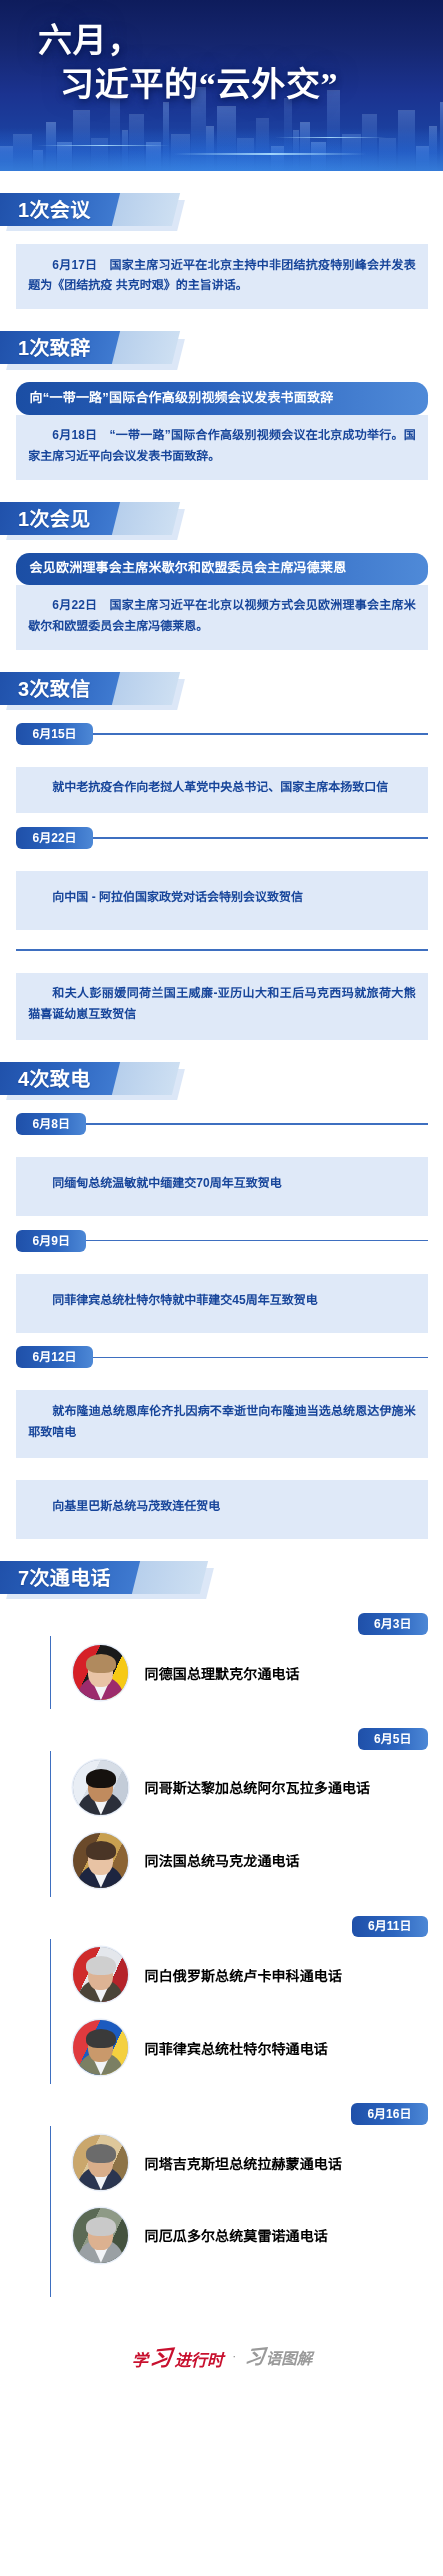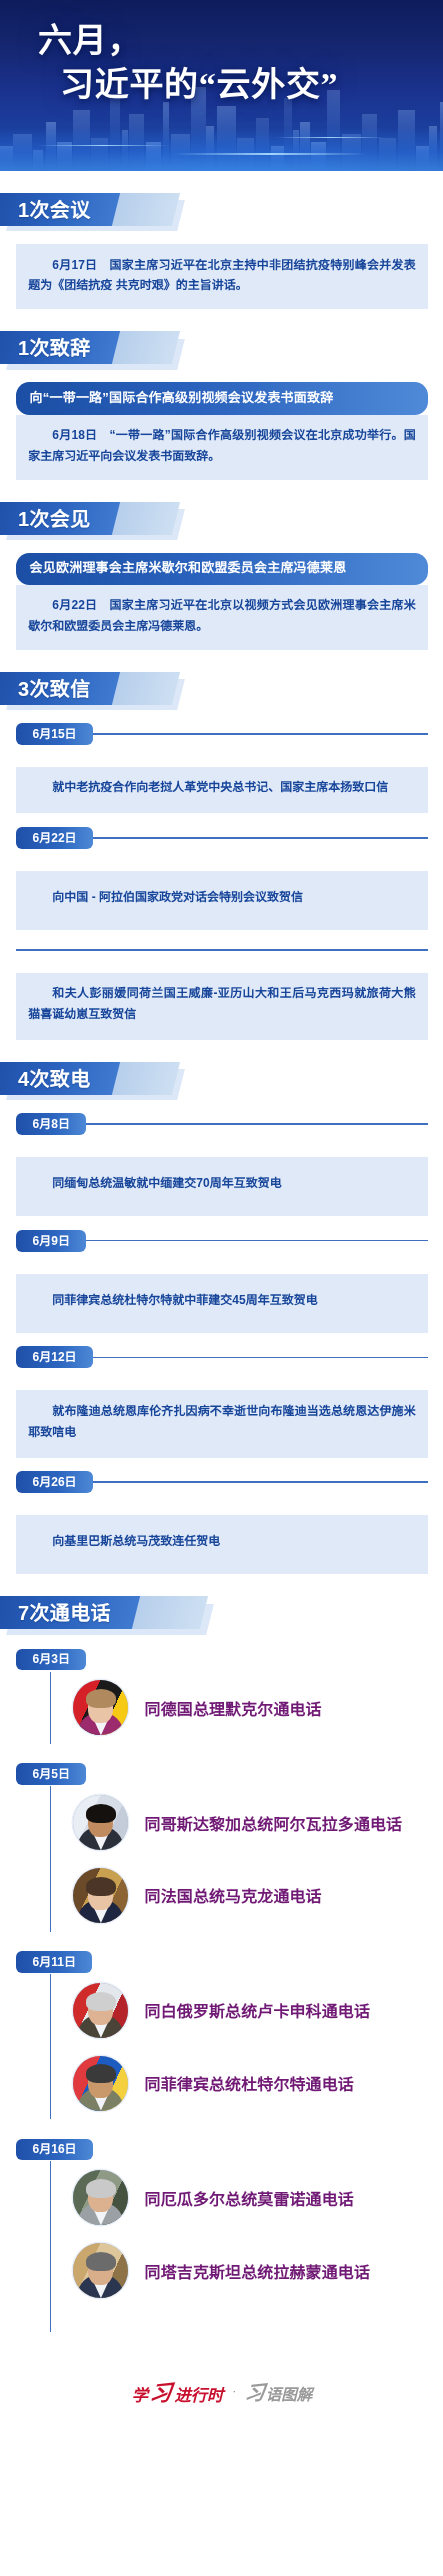--- a/index.html
+++ b/index.html
@@ -168,21 +168,21 @@
   }
   .dated .dbody.tall{ }
   .dated .dbody .indent{ text-indent:2em; display:block; }
   .dated .dbody.center1{ padding:16.3px 12px 22px 12px; }
   .norule{ margin-top:19px; }
   .norule .topline{ height:1.5px; background:#3e6fc0; }
 
   
   .calls{ margin:12px 16.3px 0 16.3px; position:relative; }
   .callgroup{ position:relative; }
-  .callgroup .badge-wrap{ display:flex; align-items:center; height:24px; }
+  .callgroup .badge-wrap{ display:flex; align-items:center; height:24px;justify-content:flex-end; }
   .timeline{
     position:relative;
     margin-left:34px;
     padding-left:0;
     border-left:1.5px solid #3e6fc0;
   }
   .callrow{
     display:flex;
     align-items:center;
     padding:7.4px 0 7.4px 22px;
@@ -223,22 +223,22 @@
   .avatar .shirt{
     position:absolute;
     left:50%; bottom:0;
     width:15px;height:16.3px;
     margin-left:-7.4px;
     background:#f2f4f7;
     clip-path:polygon(50% 100%,0 0,100% 0);
   }
   .calltext{
     margin-left:16.3px;
-    color:#701a75;
-    font-size:16px;
+    color:#000000;
+    font-size:14px;
     font-weight:bold;
     letter-spacing:0.1px;
   }
 
   
   .footer{
     margin-top:27px;
     padding:16.3px 0 22px 0;
     display:flex;
     justify-content:center;
@@ -440,24 +440,20 @@
       <div class="daterow">
         <div class="datebadge">6月12日</div>
         <div class="daterule"></div>
       </div>
       <div class="dbody tall">
         <span class="indent">就布隆迪总统恩库伦齐扎因病不幸逝世向布隆迪当选总统恩达伊施米耶致唁电</span>
       </div>
     </div>
 
     <div class="dated">
-      <div class="daterow">
-        <div class="datebadge">6月26日</div>
-        <div class="daterule"></div>
-      </div>
       <div class="dbody center1">
         <span class="indent">向基里巴斯总统马茂致连任贺电</span>
       </div>
     </div>
   </div>
 
   <div class="section">
     <div class="sec-head">
       <div class="tagshadow" style="width:200px;"></div>
       <div class="tagfade" style="width:204px;"></div>
@@ -542,37 +538,37 @@
         </div>
       </div>
 
       <div class="callgroup" style="margin-top:18px;">
         <div class="badge-wrap">
           <div class="datebadge">6月16日</div>
         </div>
         <div class="timeline" style="padding-bottom:25px;">
           <div class="callrow">
             <div class="avatar">
+                <div class="bg" style="background: linear-gradient(115deg, rgb(202, 167, 108) 0%, rgb(202, 167, 108) 34%, rgb(221, 199, 154) 34%, rgb(221, 199, 154) 67%, rgb(141, 115, 71) 67%, rgb(141, 115, 71) 100%);"></div>
+                <div class="torso" style="background: rgb(42, 53, 80);"></div>
+                <div class="shirt"></div>
+                <div class="head" style="background: rgb(217, 174, 138);"></div>
+                <div class="hair" style="background: rgb(107, 107, 107);"></div>
+              </div>
+            <div class="calltext">同塔吉克斯坦总统拉赫蒙通电话</div>
+          </div>
+          <div class="callrow">
+            <div class="avatar">
                 <div class="bg" style="background: linear-gradient(115deg, rgb(91, 106, 85) 0%, rgb(91, 106, 85) 34%, rgb(142, 154, 134) 34%, rgb(142, 154, 134) 67%, rgb(68, 82, 63) 67%, rgb(68, 82, 63) 100%);"></div>
                 <div class="torso" style="background: rgb(154, 160, 164);"></div>
                 <div class="shirt"></div>
                 <div class="head" style="background: rgb(220, 177, 144);"></div>
                 <div class="hair" style="background: rgb(201, 201, 201);"></div>
               </div>
             <div class="calltext">同厄瓜多尔总统莫雷诺通电话</div>
-          </div>
-          <div class="callrow">
-            <div class="avatar">
-                <div class="bg" style="background: linear-gradient(115deg, rgb(202, 167, 108) 0%, rgb(202, 167, 108) 34%, rgb(221, 199, 154) 34%, rgb(221, 199, 154) 67%, rgb(141, 115, 71) 67%, rgb(141, 115, 71) 100%);"></div>
-                <div class="torso" style="background: rgb(42, 53, 80);"></div>
-                <div class="shirt"></div>
-                <div class="head" style="background: rgb(217, 174, 138);"></div>
-                <div class="hair" style="background: rgb(107, 107, 107);"></div>
-              </div>
-            <div class="calltext">同塔吉克斯坦总统拉赫蒙通电话</div>
           </div>
         </div>
       </div>
 
     </div>
   </div>
 
   <div class="footer">
     <div class="logo-a">
       <span>学</span>

